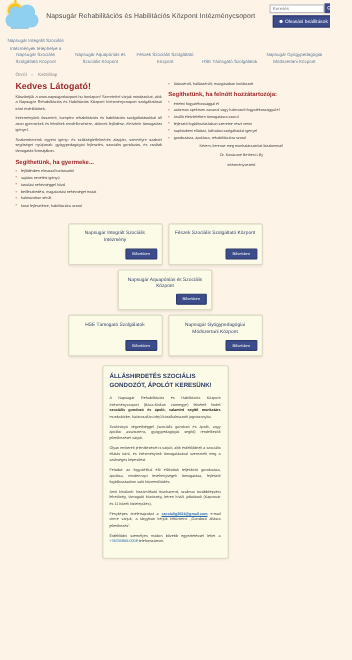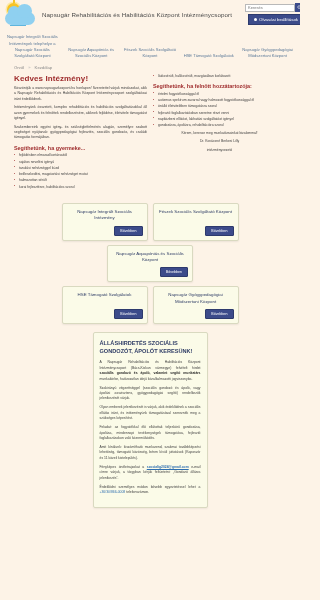--- a/index.html
+++ b/index.html
@@ -303,21 +303,21 @@
 <div class="breadcrumb">
   <span class="crumb">Önről</span>
   <span class="sep">»</span>
   <span class="crumb">Kezdőlap</span>
 </div>
 
 <div class="content">
 
   <section class="welcome">
     <div class="wcol">
-      <h1>Kedves Intézmény!</h1>
+      <h1>Kedves Látogató!</h1>
       <p>Köszöntjük a www.napsugarkozpont.hu honlapon! Szeretettel várjuk mindazokat, akik a Napsugár Rehabilitációs és Habilitációs Központ Intézménycsoport szolgáltatásai iránt érdeklődnek.</p>
       <p>Intézményünk összetett, komplex rehabilitációs és habilitációs szolgáltatásokkal áll azon gyermekek és felnőttek rendelkezésére, akiknek fejlődése, életvitele támogatást igényel.</p>
       <p>Szakembereink egyéni igény- és szükségletfelmérés alapján, személyre szabott segítséget nyújtanak: gyógypedagógiai fejlesztés, szociális gondozás, és családi támogatás formájában.</p>
 
       <div class="sub-head">Segíthetünk, ha gyermeke...</div>
       <ul class="bullets">
         <li>fejlődésben elmarad kortársaitól</li>
         <li>sajátos nevelési igényű</li>
         <li>tanulási nehézséggel küzd</li>
         <li>beilleszkedési, magatartási nehézséget mutat</li>

